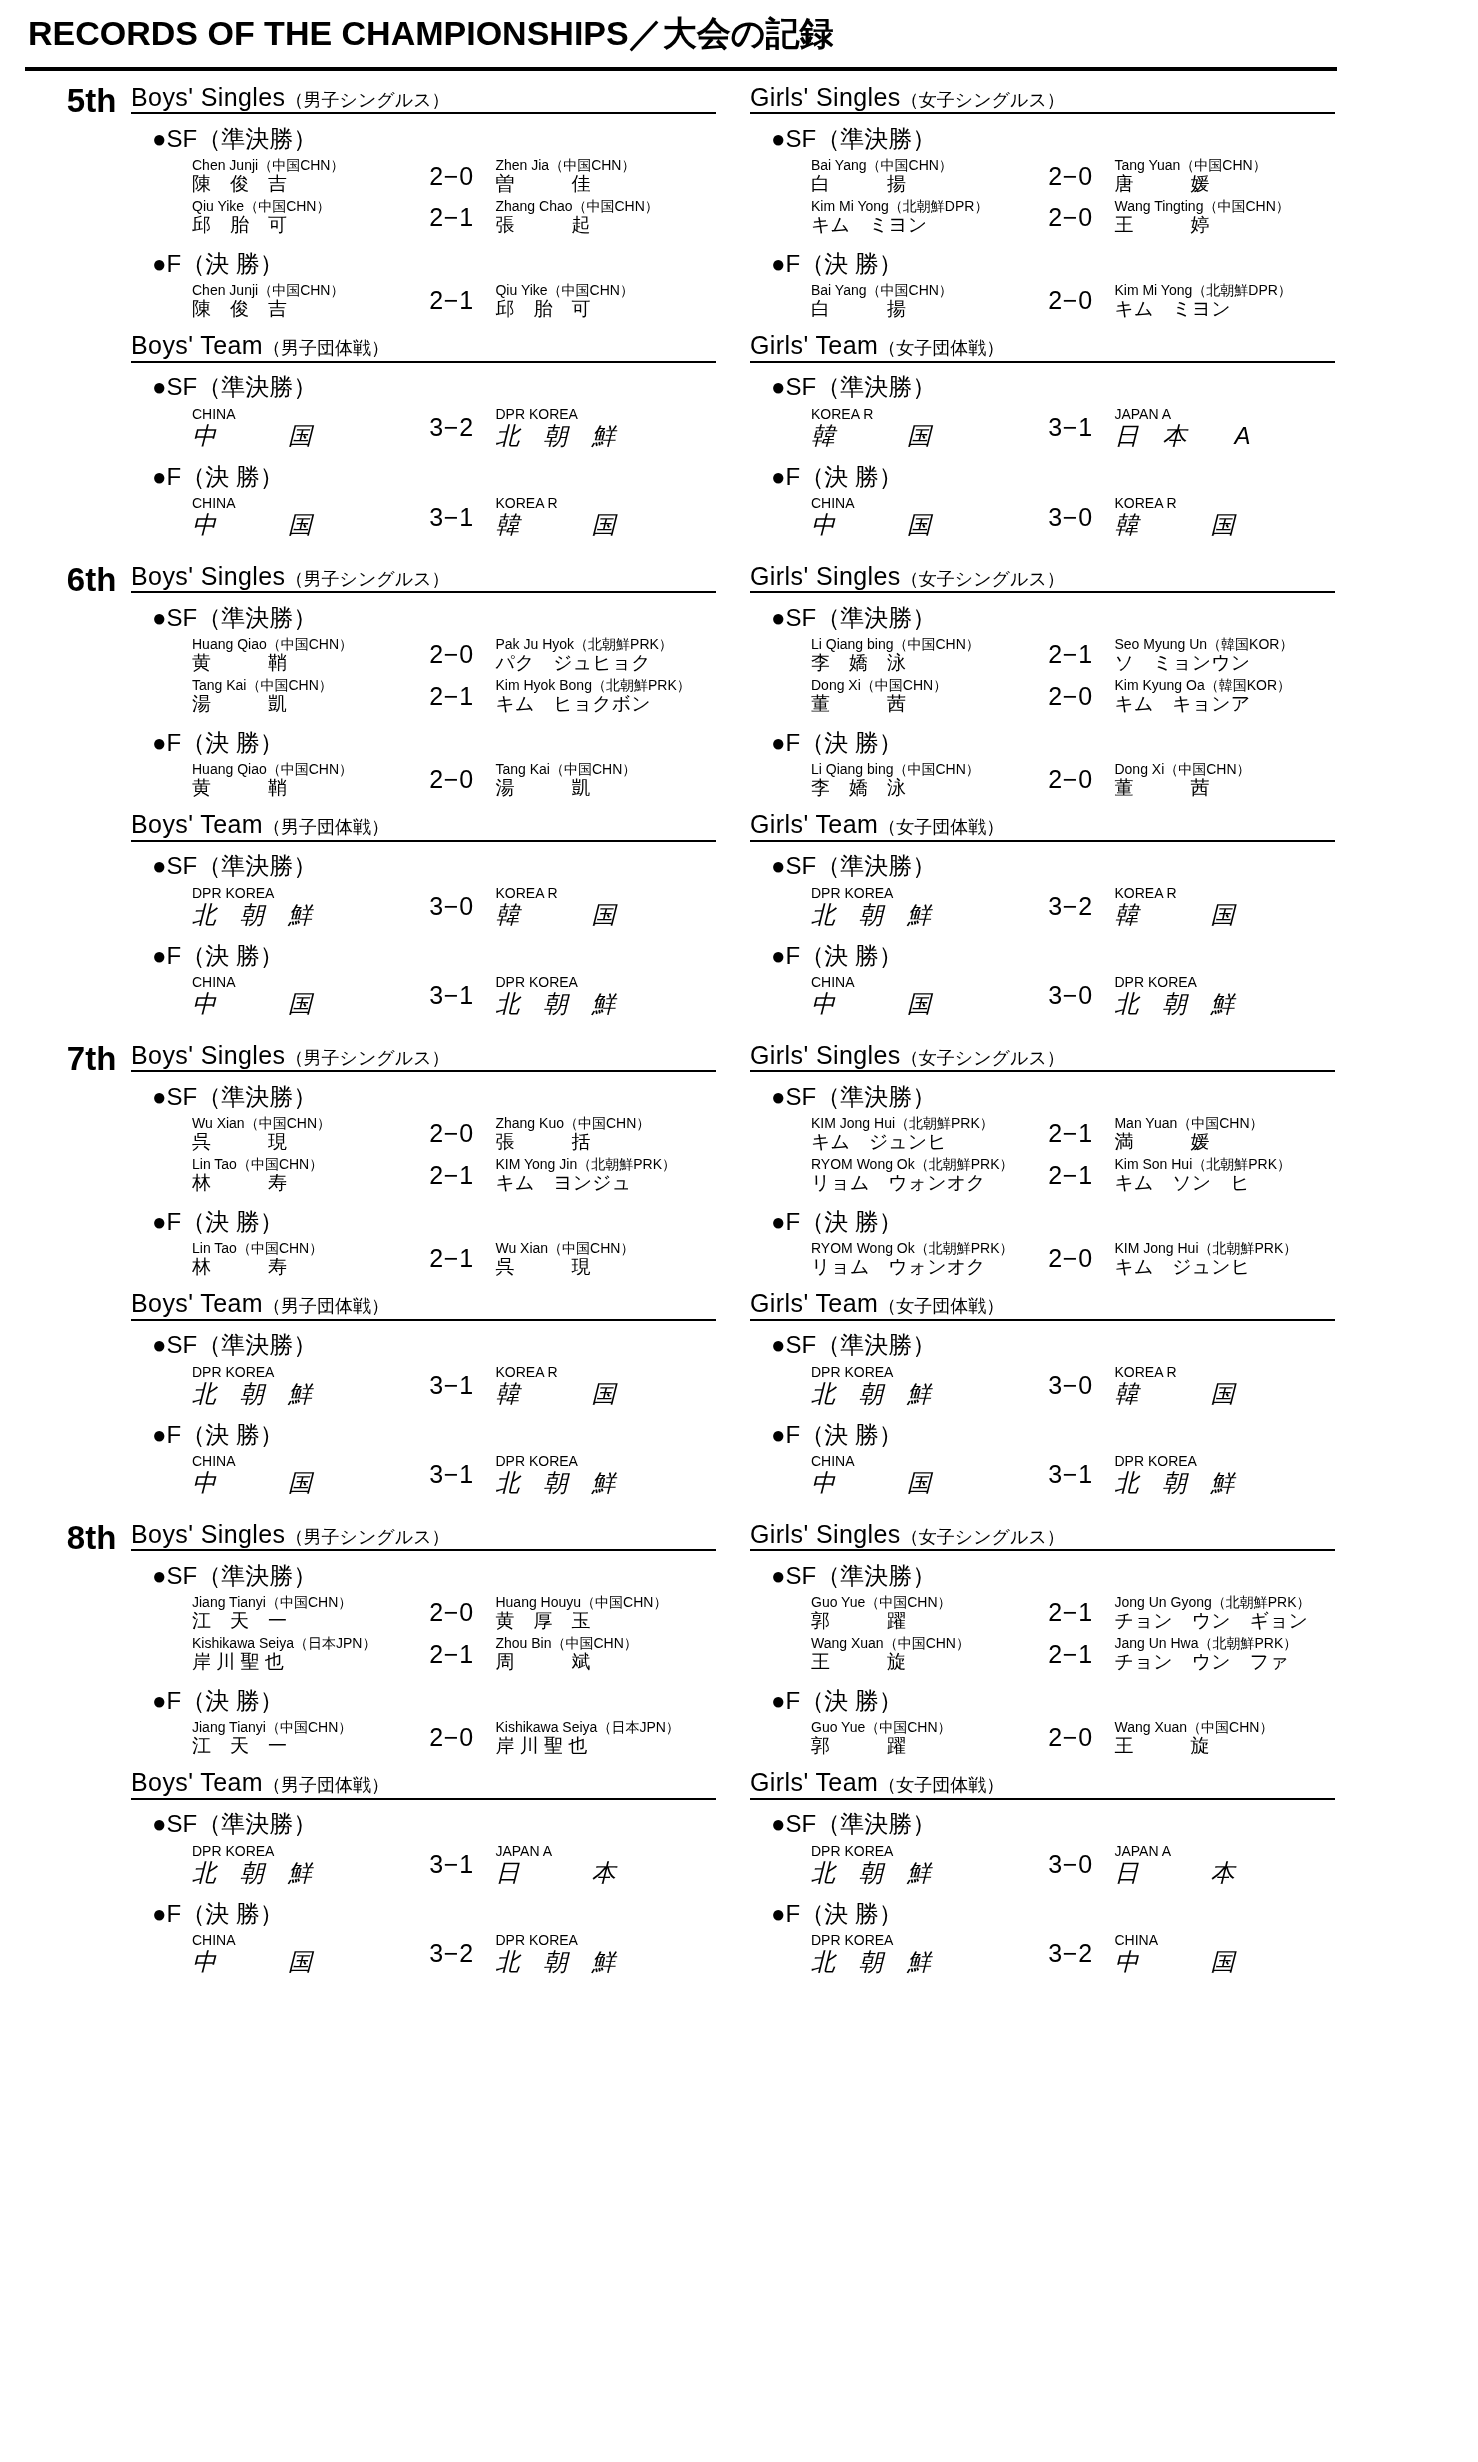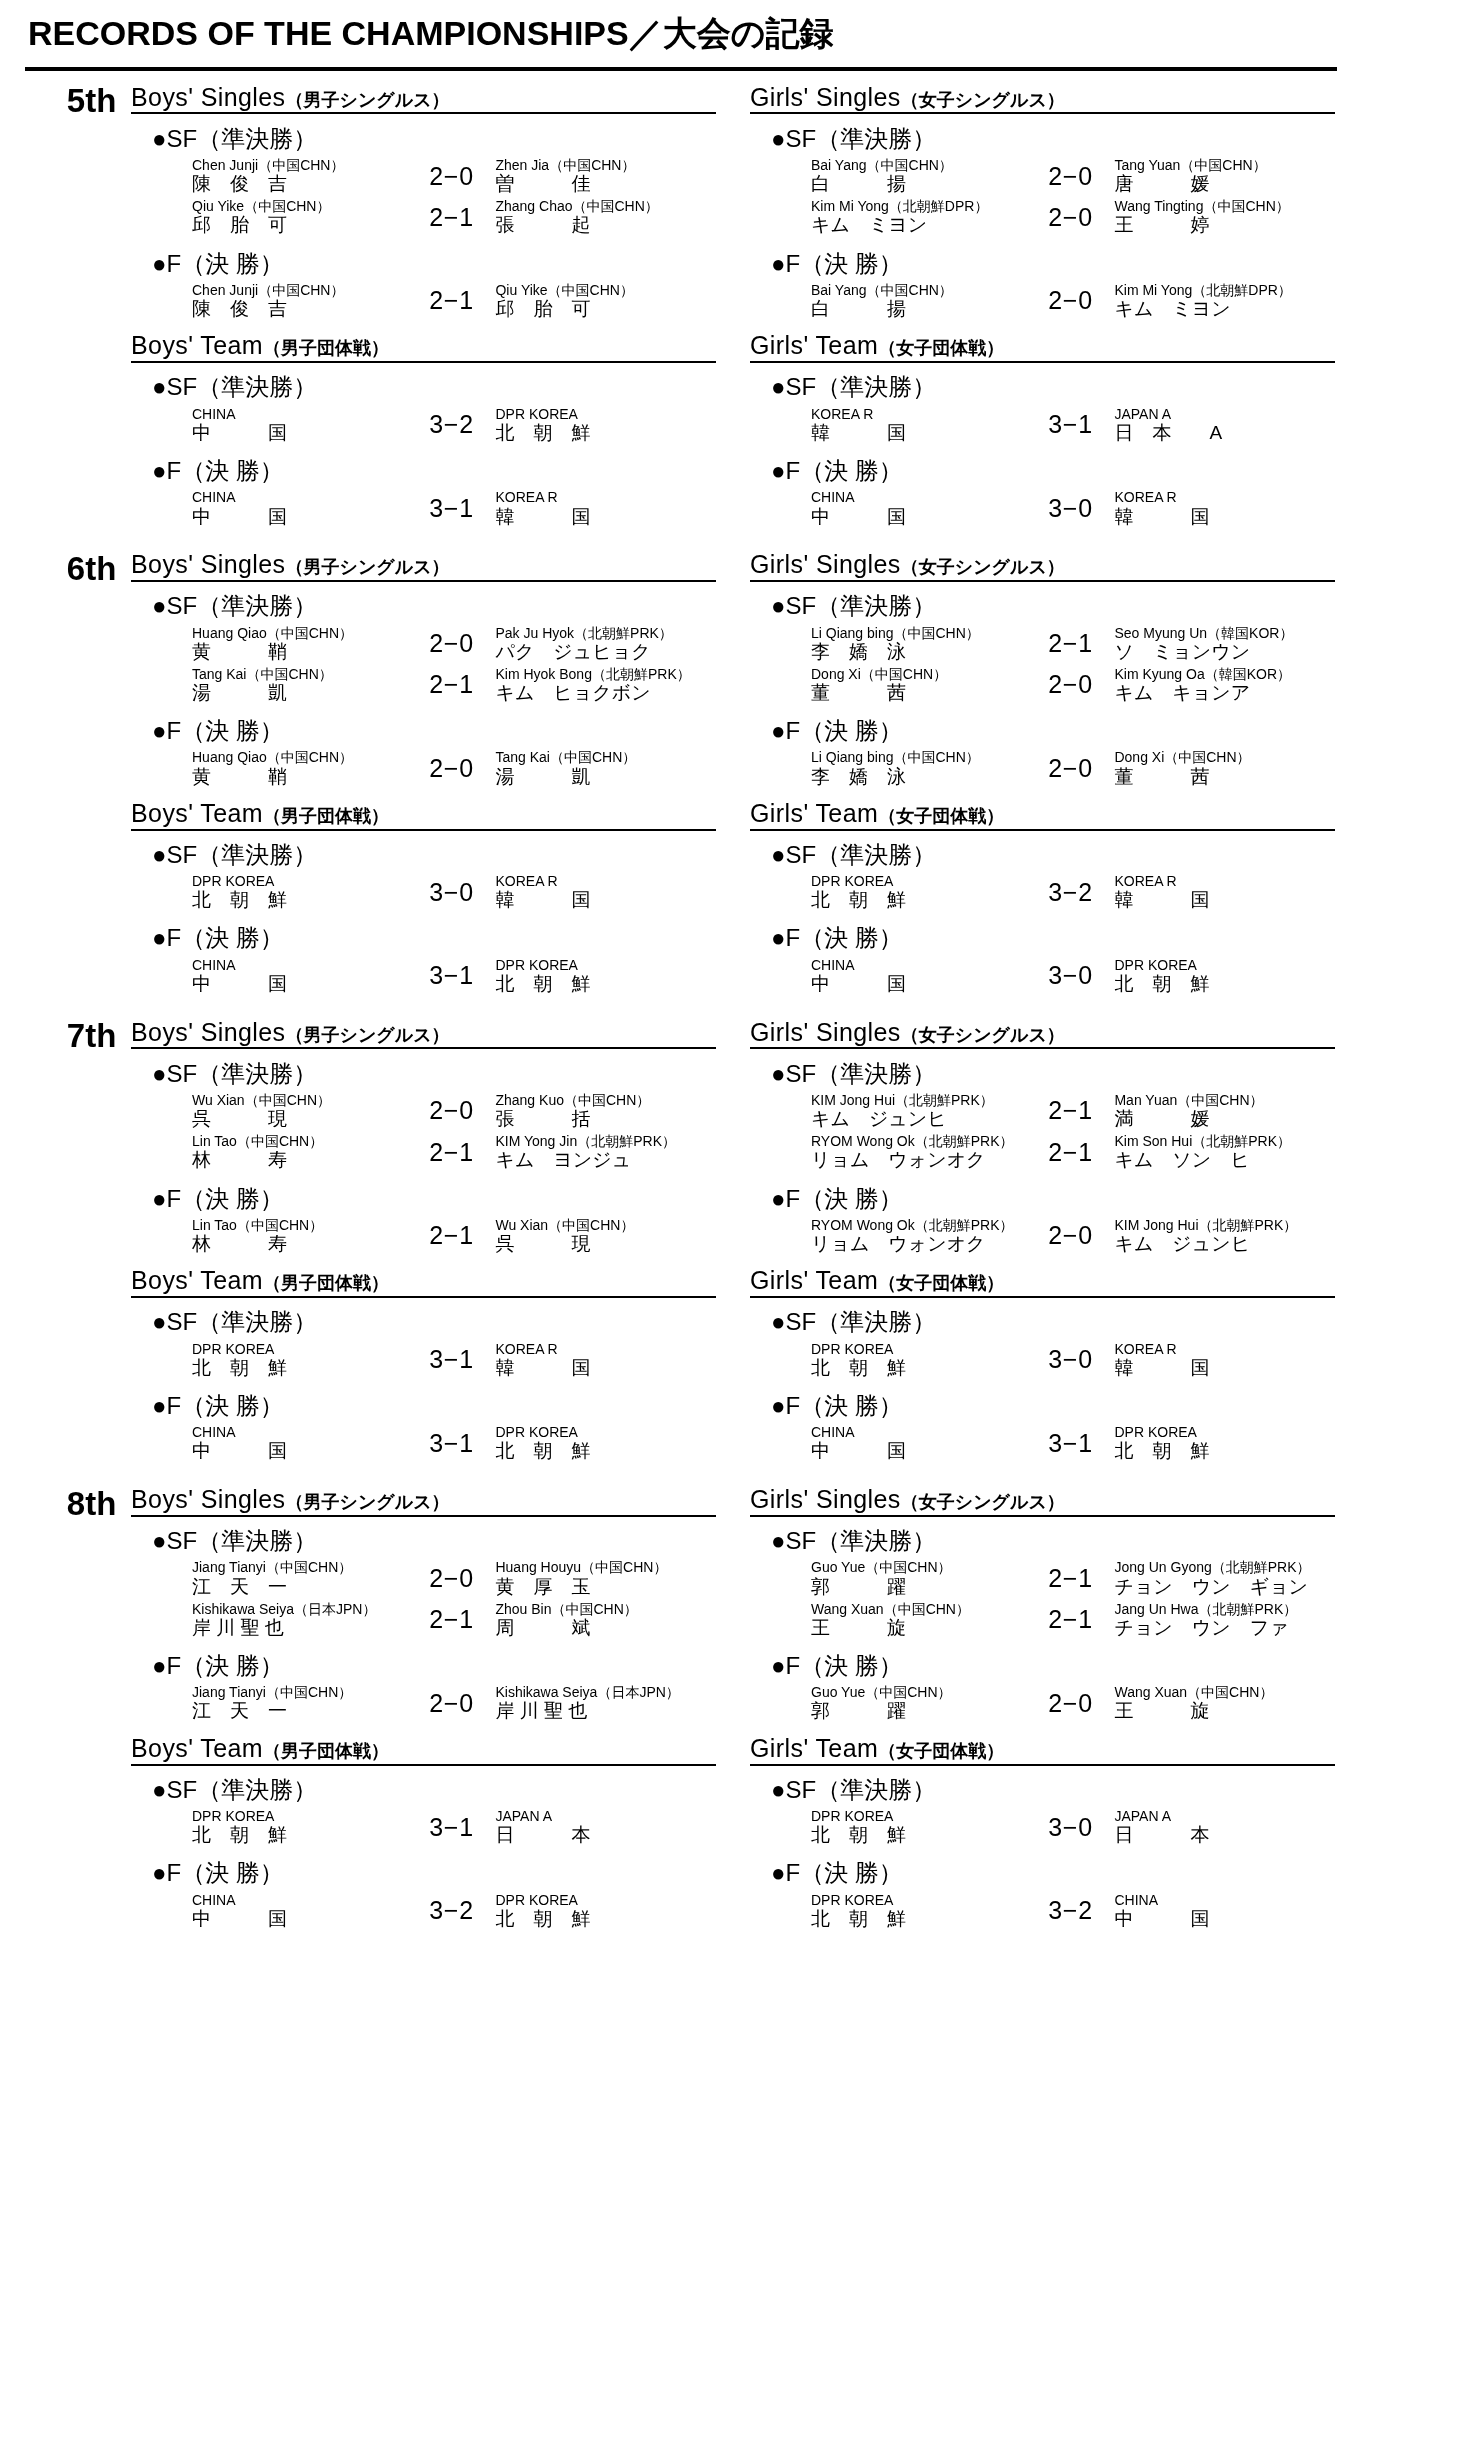--- a/index.html
+++ b/index.html
@@ -59,21 +59,21 @@
     padding-bottom: 0.8px;
     margin-bottom: 8.2px;
     white-space: nowrap;
   }
   .event-en {
     font-size: 25px;
     letter-spacing: 0.4px;
   }
   .event-jp {
     font-size: 18px;
-    font-weight: bold;
+    font-weight: normal;
   }
   .round-block { margin-left: 21px; margin-bottom: 11.4px; }
   .round-label {
     font-size: 24px;
     margin-bottom: 2.4px;
     white-space: nowrap;
   }
 
   .match {
     display: flex;
@@ -100,21 +100,21 @@
   }
   .score {
     flex: 0 0 78px;
     text-align: center;
     font-size: 25px;
     letter-spacing: 0.8px;
     white-space: nowrap;
   }
   
   .team-side .name-en { font-size: 14px; }
-  .team-side .name-jp { font-size: 19px; }
+  .team-side .name-jp { font-size: 24px; font-style: italic; }
 </style>
 </head>
 <body>
 
 <div class="page">
 
   <div class="doc-header">
     <div class="doc-title">RECORDS OF THE CHAMPIONSHIPS／大会の記録</div>
   </div>
   <div class="header-rule"></div>

